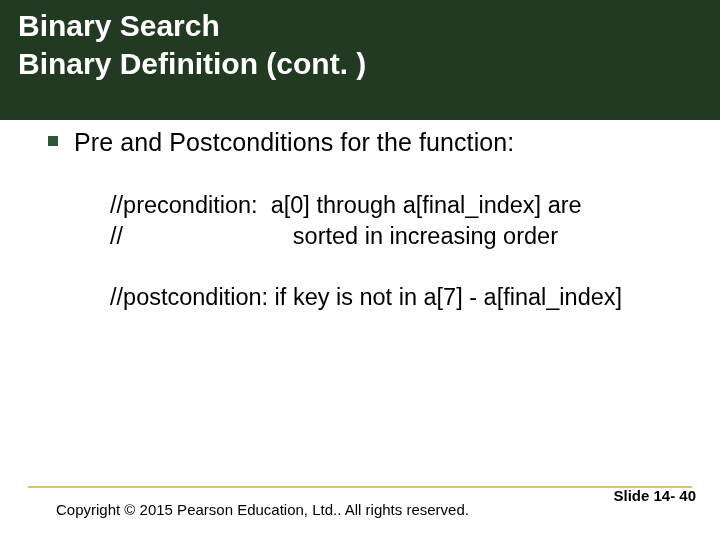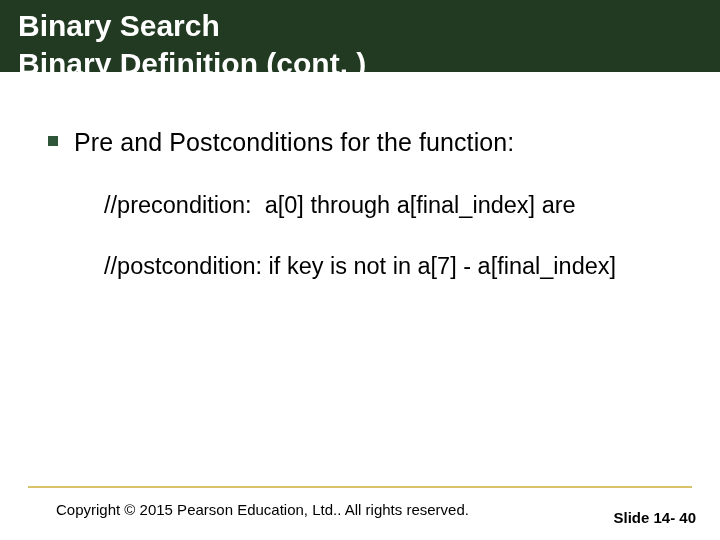--- a/index.html
+++ b/index.html
@@ -1,19 +1,19 @@
 <!DOCTYPE html>
 <html><head>
 <meta charset="utf-8">
 <style>
   * { margin: 0; padding: 0; box-sizing: border-box; }
   html, body { width: 720px; height: 540px; overflow: hidden; font-family: Arial, Helvetica, sans-serif; background: #fff; }
   .slide { width: 720px; height: 540px; position: relative; background: #fff; }
   .titlebar {
-    position: absolute; left: 0; top: 0; width: 720px; height: 72px;
+    position: absolute; left: 0; top: 0; width: 720px; height: 120px;
     background: #223a22;
     padding: 7px 18px 0 18px;
   }
   .title-line1, .title-line2 {
     color: #fff; font-size: 30px; font-weight: bold; line-height: 1.25;
   }
   .body {
     position: absolute; left: 0; top: 98px; width: 600px;
     padding: 28px 18px 0 48px;
     color: #000;
@@ -22,31 +22,31 @@
   .bullet-sq {
     width: 10px; height: 10px; background: #30563a; margin-top: 10px; margin-right: 16px; flex: 0 0 auto;
   }
   .bullet-text {
     font-size: 25px; line-height: 1.35; letter-spacing: 0.1px;
   }
   .code-block {
     margin-left: 56px; margin-top: 30px;
     font-size: 23.5px; line-height: 1.32;
   }
-  .code-block .l { white-space: pre; font-family: Arial, Helvetica, sans-serif; }
+  .code-block .l { white-space: pre; font-family: Arial, Helvetica, sans-serif; margin-left: 6px; }
   .footer-divider {
     position: absolute; left: 28px; right: 28px; bottom: 52px;
     height: 2px; background: #d8c36a;
   }
   .copyright {
     position: absolute; left: 56px; bottom: 22px;
     font-size: 15px; color: #000;
   }
   .slidenum {
-    position: absolute; right: 24px; bottom: 14px;
+    position: absolute; right: 24px; bottom: 36px;
     font-size: 15px; font-weight: bold; color: #000;
   }
 </style>
 </head>
 <body>
 
 <div class="slide">
 
   <div class="titlebar">
     <div class="title-line1">Binary Search</div>
@@ -55,20 +55,21 @@
 
   <div class="body">
 
     <div class="bullet-row">
       <div class="bullet-sq"></div>
       <div class="bullet-text">Pre and Postconditions for the function:</div>
     </div>
 
     <div class="code-block">
       <div class="l">//precondition:  a[0] through a[final_index] are</div>
+      <div class="l">//                          sorted in increasing order</div>
     </div>
 
     <div class="code-block">
       <div class="l">//postcondition: if key is not in a[7] - a[final_index]</div>
     </div>
 
   </div>
 
   <div class="footer-divider"></div>
   <div class="copyright">Copyright © 2015 Pearson Education, Ltd..  All rights reserved.</div>

